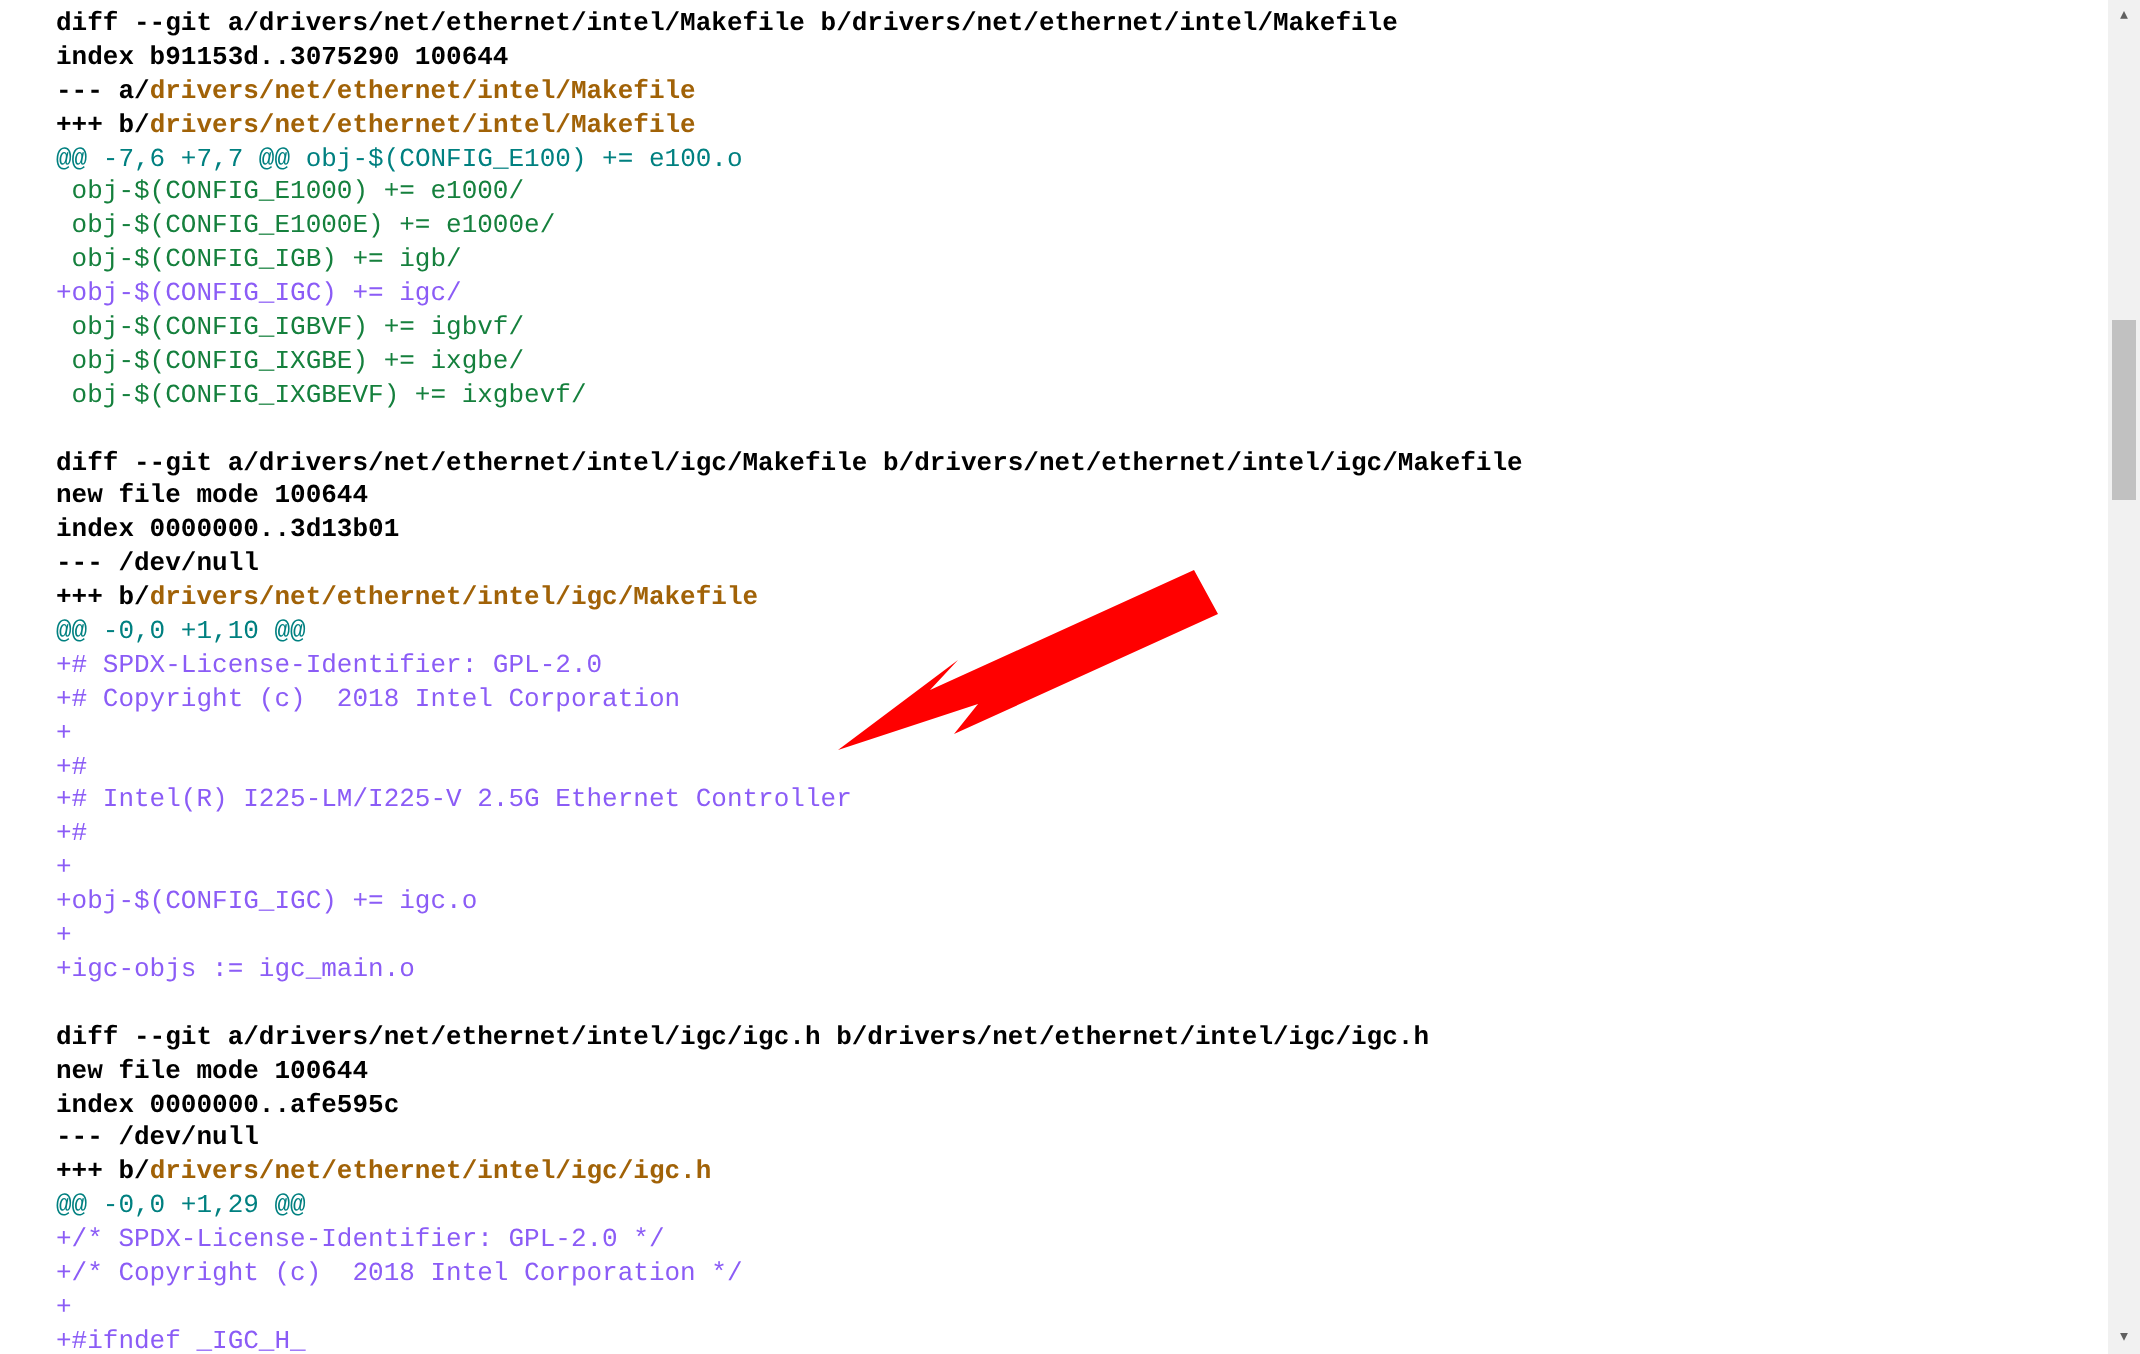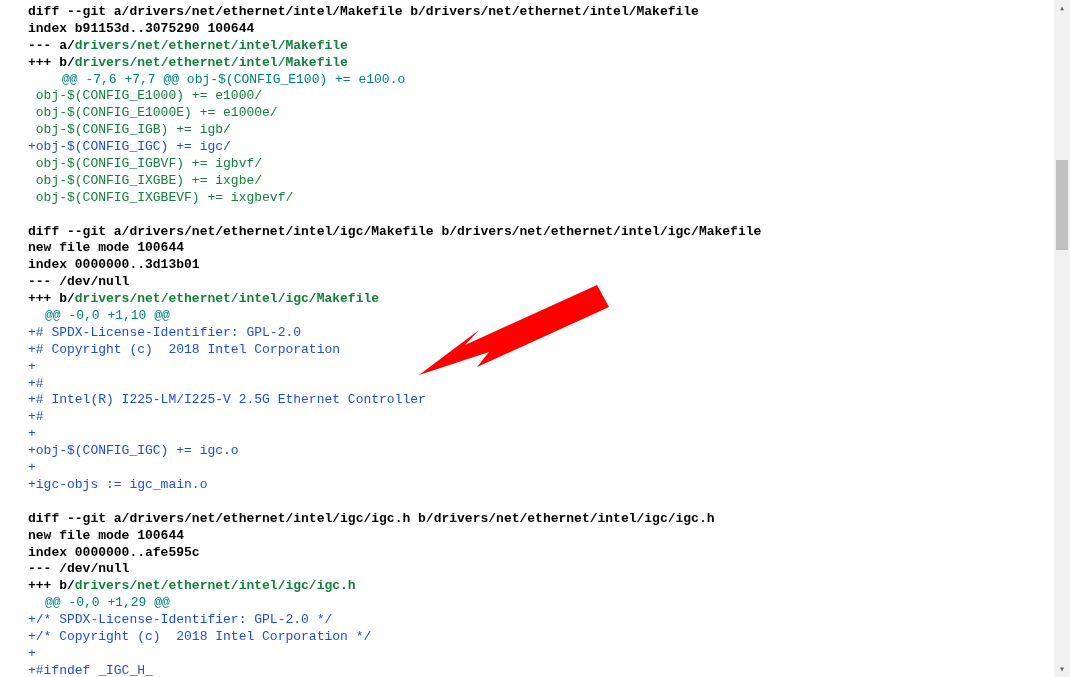--- a/index.html
+++ b/index.html
@@ -43,23 +43,23 @@
     justify-content: center;
     font-size: 10px;
     color: #606060;
   }
   .content {
     padding: 4px 0 0 28px;
     white-space: pre;
   }
   .line { display: block; }
   .bold { font-weight: bold; color: #000000; }
-  .link { color: #15803d; }
-  .hunk { color: #008080; margin-left: 17px; }
-  .add  { color: #1d4ed8; }
+  .link { color: #a16207; }
+  .hunk { color: #008080; }
+  .add  { color: #8b5cf6; }
   .ctx  { color: #15803d; }
 
   
   .arrow {
     position: absolute;
     pointer-events: none;
   }
   .arrow svg { display: block; }
 </style>
 </head>

